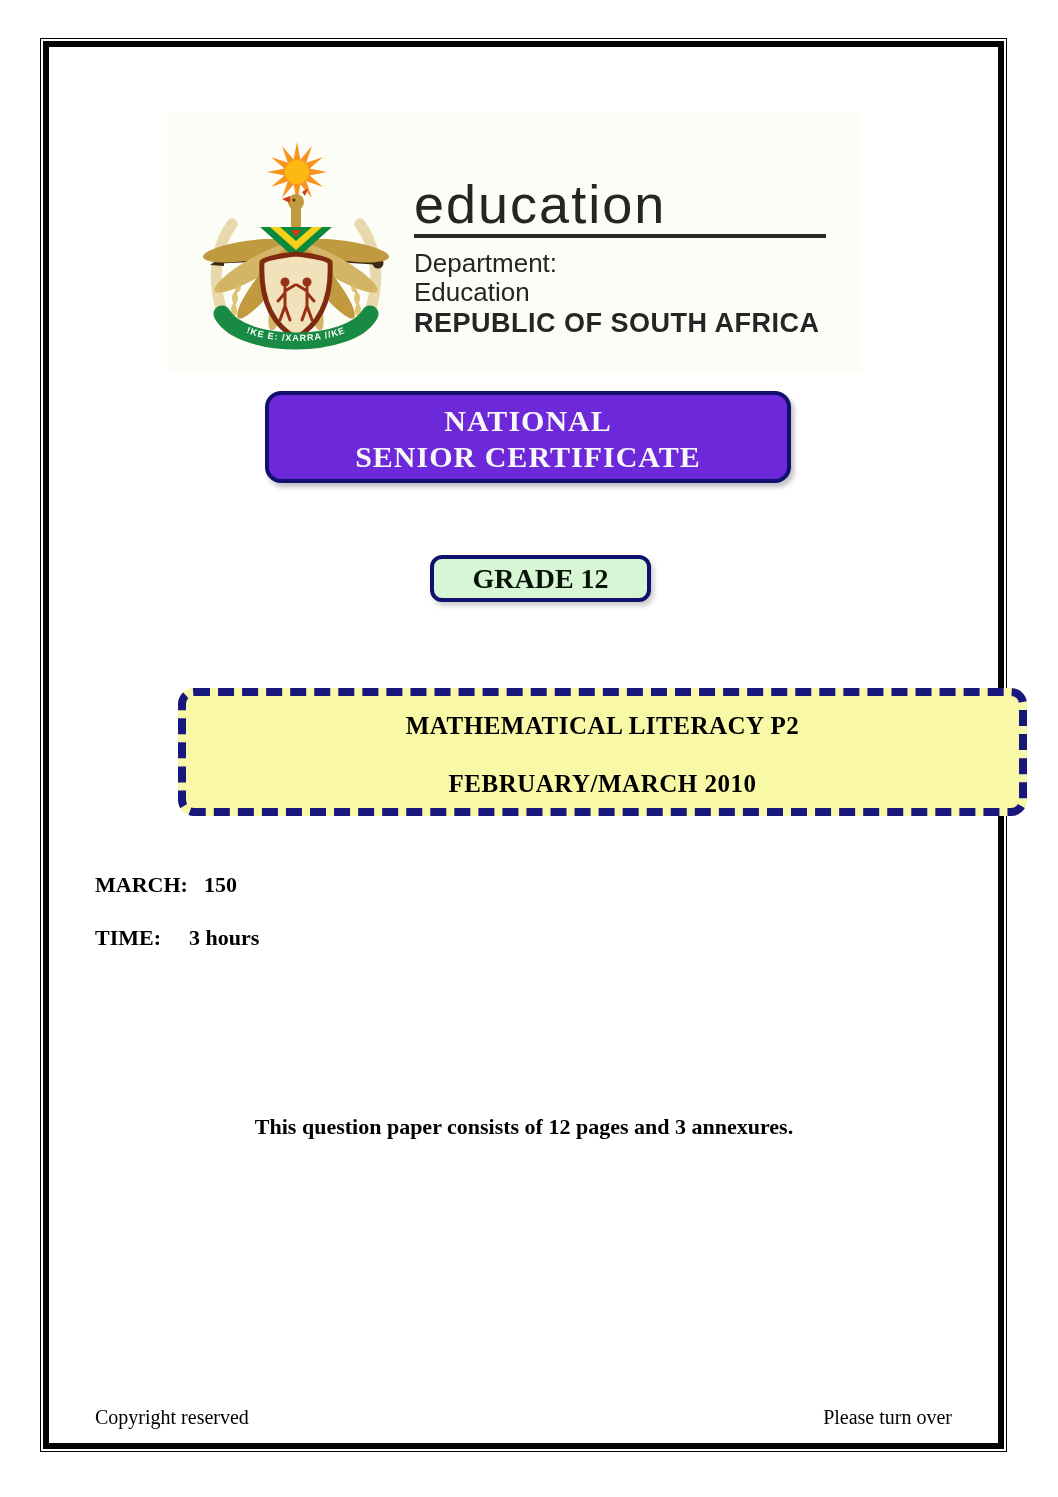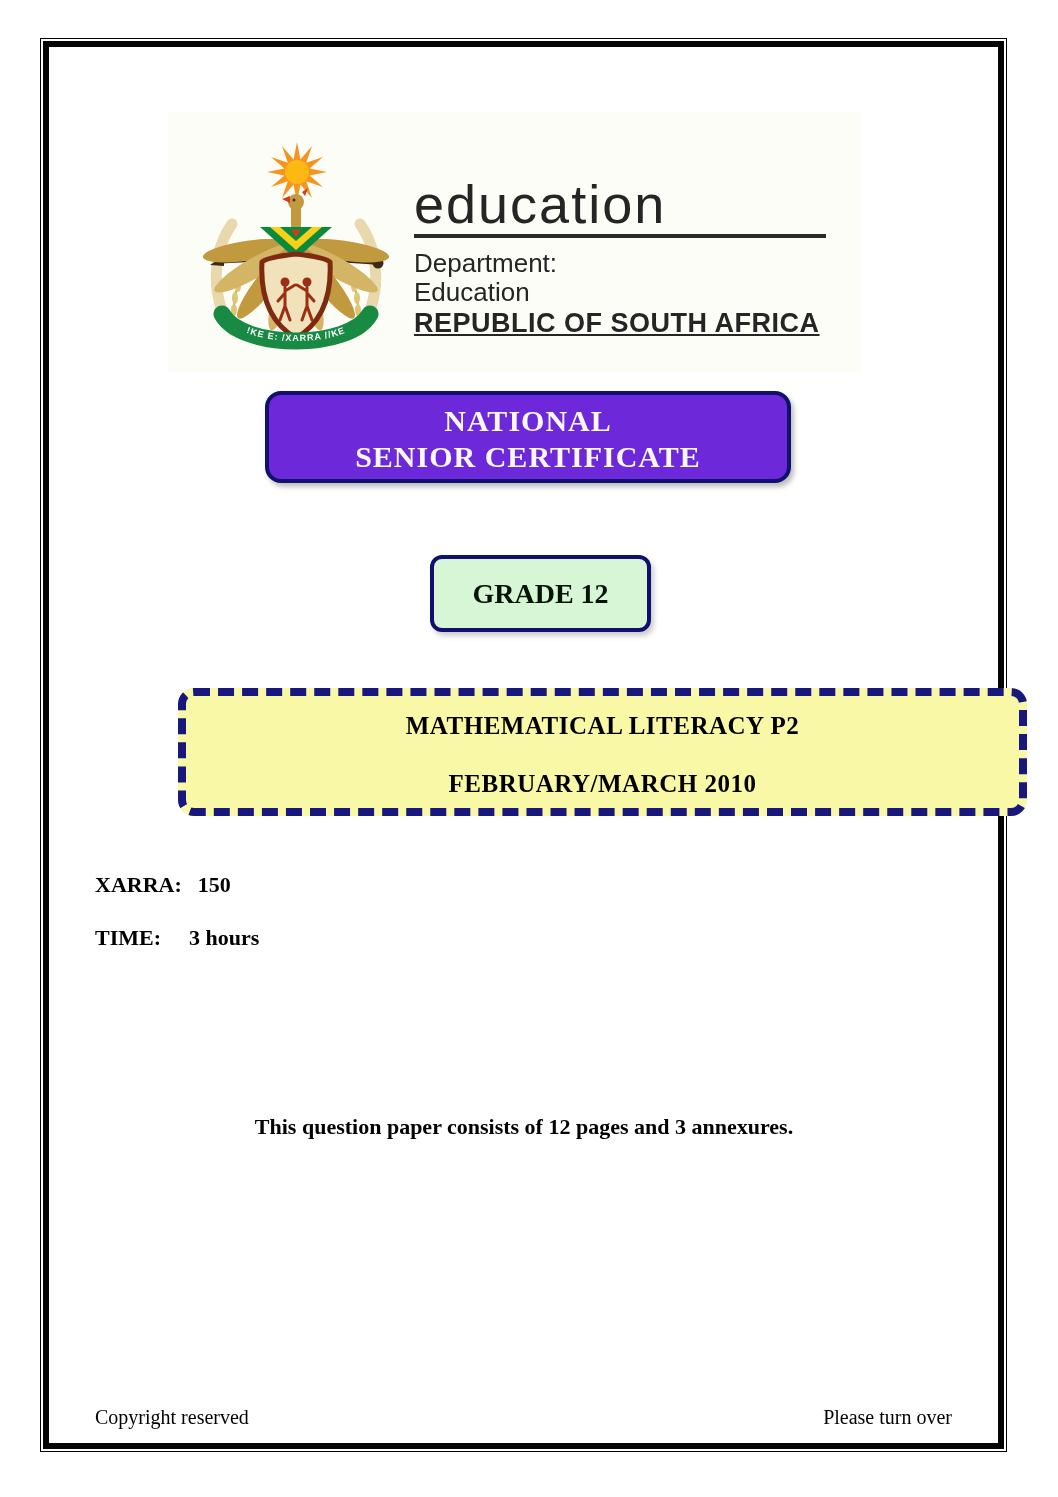--- a/index.html
+++ b/index.html
@@ -15,29 +15,29 @@
          border:6px solid #050505;}
   
   .logo-block{position:absolute;left:168px;top:112px;width:694px;height:260px;
          background:#fdfdf7;}
   .emblem{position:absolute;left:202px;top:131px;width:190px;height:232px;}
   .wordmark{position:absolute;left:414px;top:176px;font-family:"Liberation Sans",sans-serif;
          font-size:54px;line-height:56px;color:#262425;letter-spacing:2px;font-weight:400;}
   .wordmark-rule{position:absolute;left:414px;top:234px;width:412px;height:4px;background:#2a2a2a;}
   .dept{position:absolute;left:414px;top:249px;font-family:"Liberation Sans",sans-serif;
          font-size:26px;line-height:29px;color:#262425;}
-  .dept .country{font-weight:bold;font-size:27px;letter-spacing:0.5px;margin-top:2px;text-decoration:underline;}
+  .dept .country{font-weight:bold;font-size:27px;letter-spacing:0.5px;margin-top:2px;}
   
   .cert-box{position:absolute;left:265px;top:391px;width:526px;height:92px;
          background:#6d28d9;border:4px solid #10106e;border-radius:16px;box-sizing:border-box;
          text-align:center;color:#f8f8f8;font-weight:bold;font-size:30px;line-height:36px;
          padding-top:8px;letter-spacing:1px;
          box-shadow:3px 4px 5px rgba(110,110,110,0.45);}
   
-  .grade-box{position:absolute;left:430px;top:555px;width:221px;height:77px;
+  .grade-box{position:absolute;left:430px;top:555px;width:221px;height:47px;
          background:#d6f6d6;border:4px solid #10106e;border-radius:12px;box-sizing:border-box;
          display:flex;align-items:center;justify-content:center;
          font-weight:bold;font-size:28px;color:#061306;
          box-shadow:3px 4px 5px rgba(130,130,130,0.4);}
   
   .subject-box{position:absolute;left:178px;top:688px;width:849px;height:128px;
          background:#f8f8a6;border:8px dashed #17177c;border-radius:16px;box-sizing:border-box;
          text-align:center;}
   .subject-title{margin-top:16px;font-weight:bold;font-size:25px;letter-spacing:0.5px;}
   .subject-session{margin-top:30px;font-weight:bold;font-size:25px;letter-spacing:0.5px;}
@@ -172,21 +172,21 @@
 <div class="grade-box">
   <span>GRADE 12</span>
 </div>
 
 <div class="subject-box">
   <div class="subject-title">MATHEMATICAL LITERACY P2</div>
   <div class="subject-session">FEBRUARY/MARCH 2010</div>
 </div>
 
 <div class="marks-line">
-  <span>XARRA:</span><span class="value">150</span>
+  <span>MARCH:</span><span class="value">150</span>
 </div>
 <div class="time-line">
   <span>TIME:</span><span class="value">3 hours</span>
 </div>
 
 <div class="note">This question paper consists of 12 pages and 3 annexures.</div>
 
 <div class="footer-left">Copyright reserved</div>
 <div class="footer-right">Please turn over</div>
 

